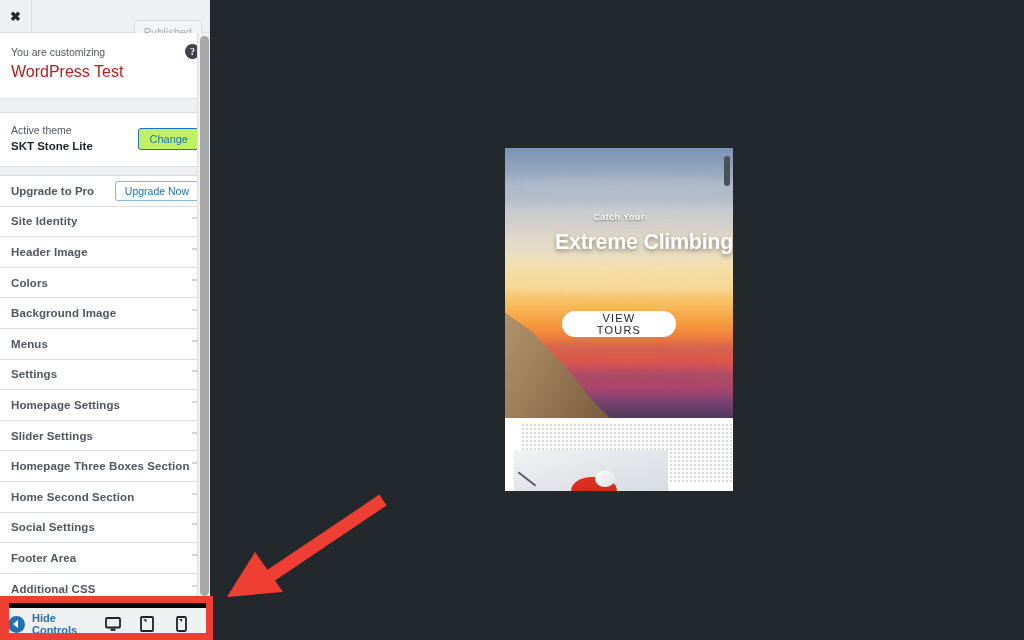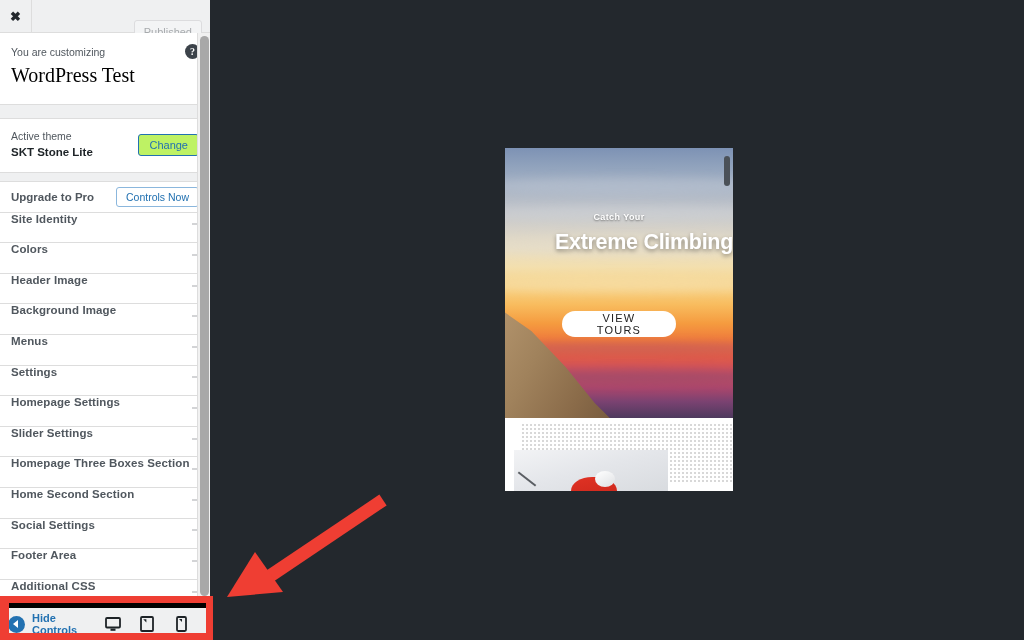--- a/index.html
+++ b/index.html
@@ -40,21 +40,21 @@
     cursor: default;
     margin-top: 32px;
   }
 
   
   .cust-info {
     position: relative; padding: 12px 14px 14px 11px;
     border-bottom: 1px solid #ddd; background: #fff;
   }
   .cust-info-label { font-size: 10.5px; color: #50575e; line-height: 1.4; }
-  .cust-info-title { font-size: 20px; color: #000000; line-height: 1.5; font-weight: 400; font-family: Liberation Serif, serif; }
+  .cust-info-title { font-size: 16px; color: #b91c1c; line-height: 1.5; font-weight: 400; }
   .help-icon {
     position: absolute; right: 10px; top: 11px;
     width: 15px; height: 15px; border-radius: 50%;
     background: #3c434a; color: #fff; font-size: 10px; font-weight: 700;
     display: flex; align-items: center; justify-content: center;
     cursor: pointer; font-family: "Liberation Serif", serif;
   }
 
   .panel-gap { height: 14px; background: #eff0f1; border-bottom: 1px solid #ddd; }
 
@@ -84,21 +84,21 @@
   .upgrade-label { flex: 1; font-size: 11.5px; color: #50575e; font-weight: 700; }
   .btn-upgrade {
     background: #fff; border: 1px solid #8bb7dd; border-radius: 3px;
     color: #2271b1; font-size: 10.5px; padding: 3px 9px; cursor: pointer;
     white-space: nowrap;
   }
 
   
   .section-item {
     position: relative; height: 30.6px; background: #fff;
-    border-bottom: 1px solid #ddd; display: flex; 
+    border-bottom: 1px solid #ddd; display: flex; align-items: center;
     padding: 0 11px; cursor: pointer;
   }
   .section-title { font-size: 11.5px; color: #50575e; font-weight: 700; letter-spacing: .1px; }
   .chevron {
     position: absolute; right: 11px; top: 50%; transform: translateY(-50%);
     width: 7px; height: 7px; border-right: 1.4px solid #a7aaad;
     border-top: 1.4px solid #a7aaad;
   }
 
   
@@ -249,34 +249,34 @@
           <div class="theme-label">Active theme</div>
           <div class="theme-name">SKT Stone Lite</div>
         </div>
         <button class="btn-blue-outline">Change</button>
       </div>
 
       <div class="theme-gap"></div>
 
       <div class="upgrade-row">
         <div class="upgrade-label">Upgrade to Pro</div>
-        <button class="btn-upgrade">Controls Now</button>
+        <button class="btn-upgrade">Upgrade Now</button>
       </div>
 
       <div id="section-list">
           <div class="section-item">
             <span class="section-title">Site Identity</span>
             <span class="chevron"></span>
           </div>
           <div class="section-item">
+            <span class="section-title">Header Image</span>
+            <span class="chevron"></span>
+          </div>
+          <div class="section-item">
             <span class="section-title">Colors</span>
-            <span class="chevron"></span>
-          </div>
-          <div class="section-item">
-            <span class="section-title">Header Image</span>
             <span class="chevron"></span>
           </div>
           <div class="section-item">
             <span class="section-title">Background Image</span>
             <span class="chevron"></span>
           </div>
           <div class="section-item">
             <span class="section-title">Menus</span>
             <span class="chevron"></span>
           </div>

